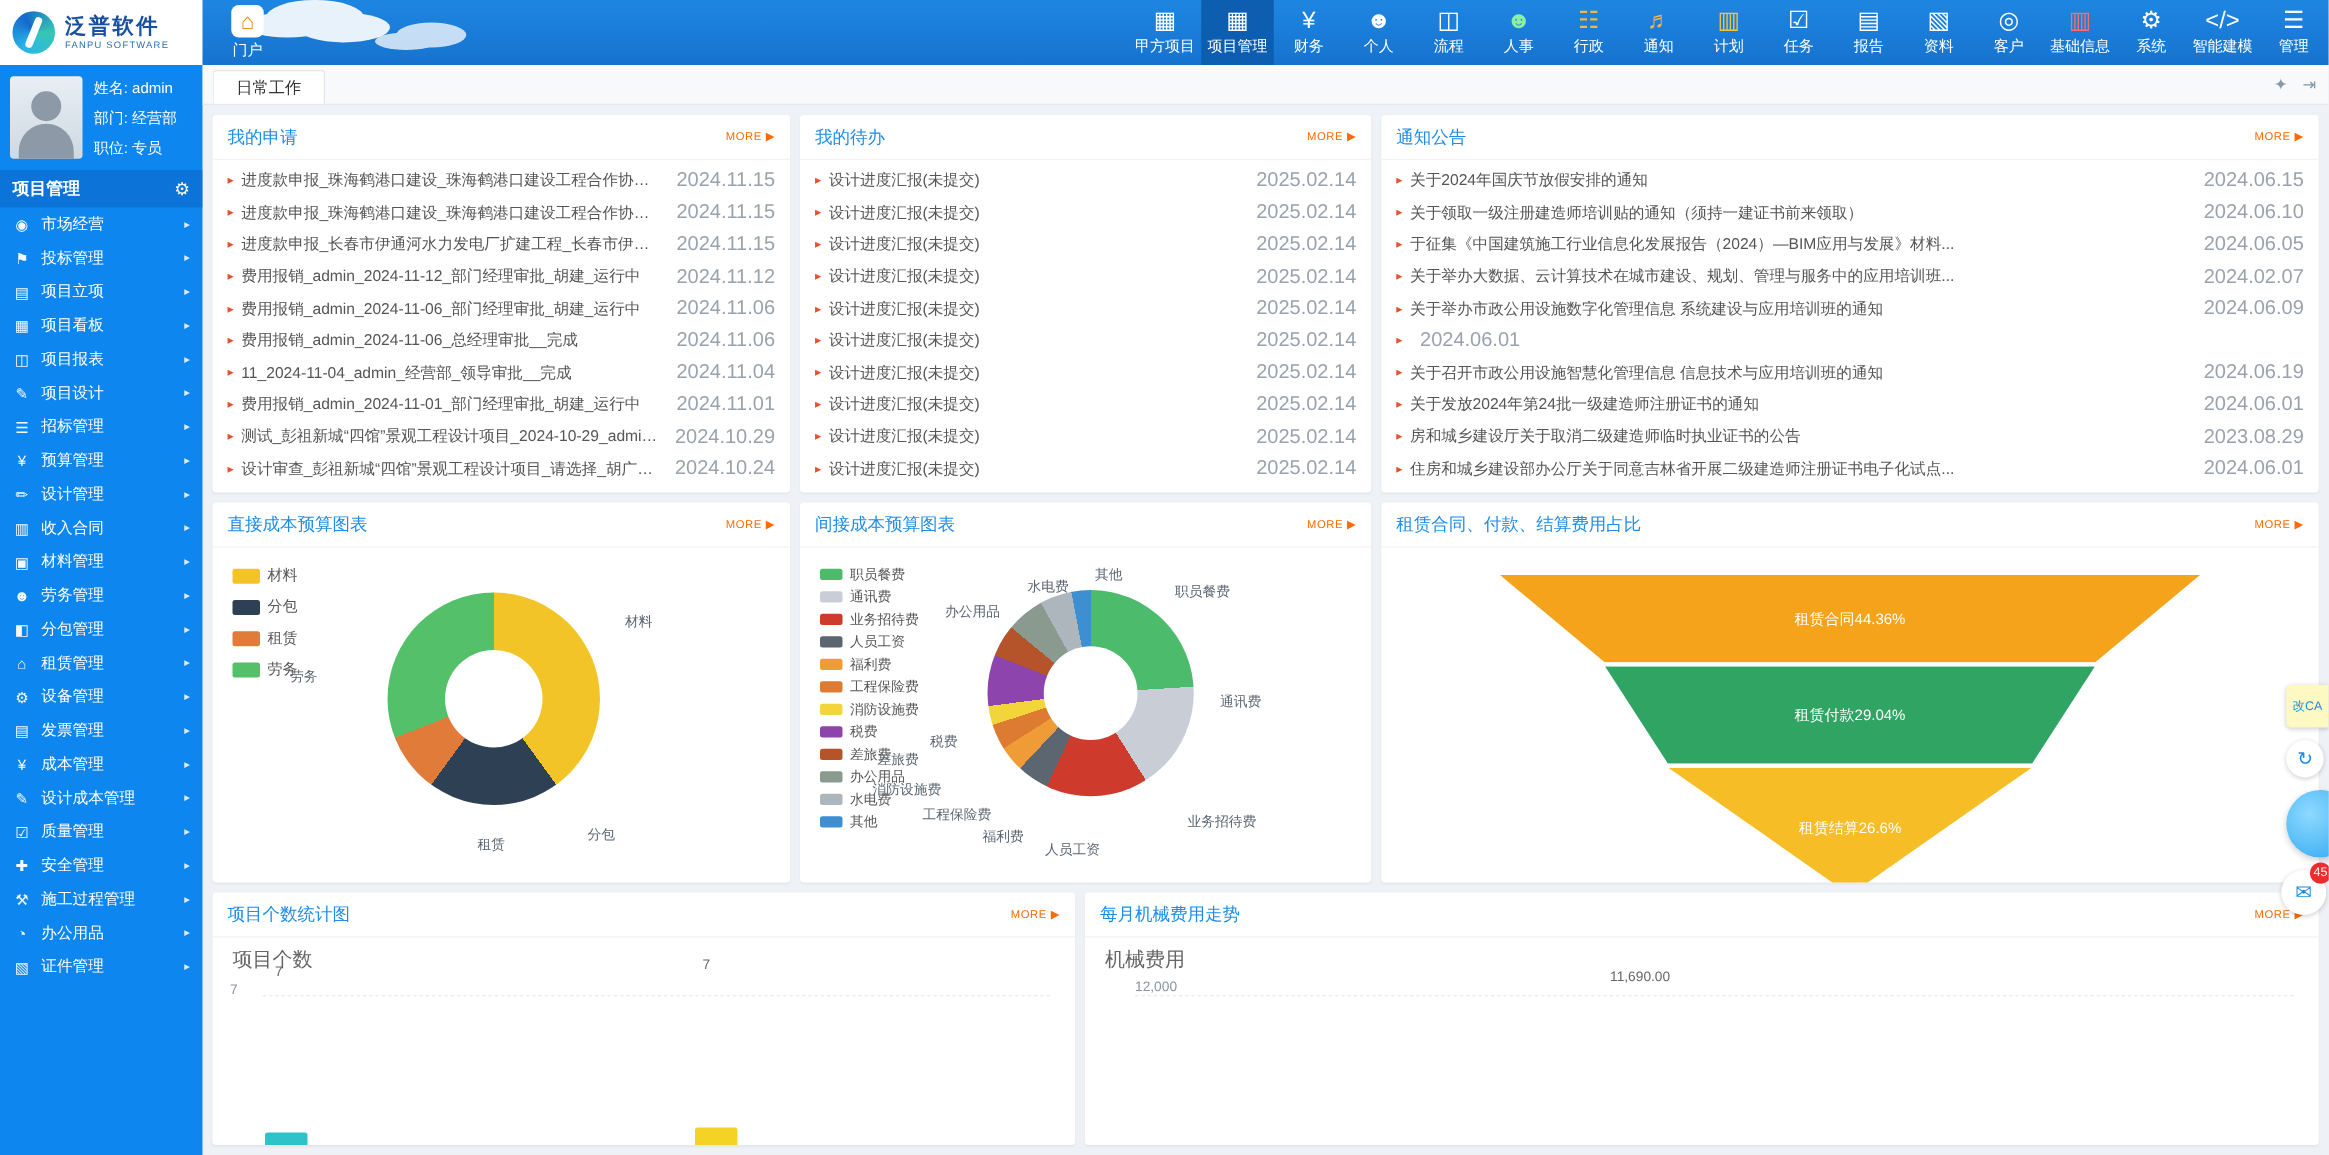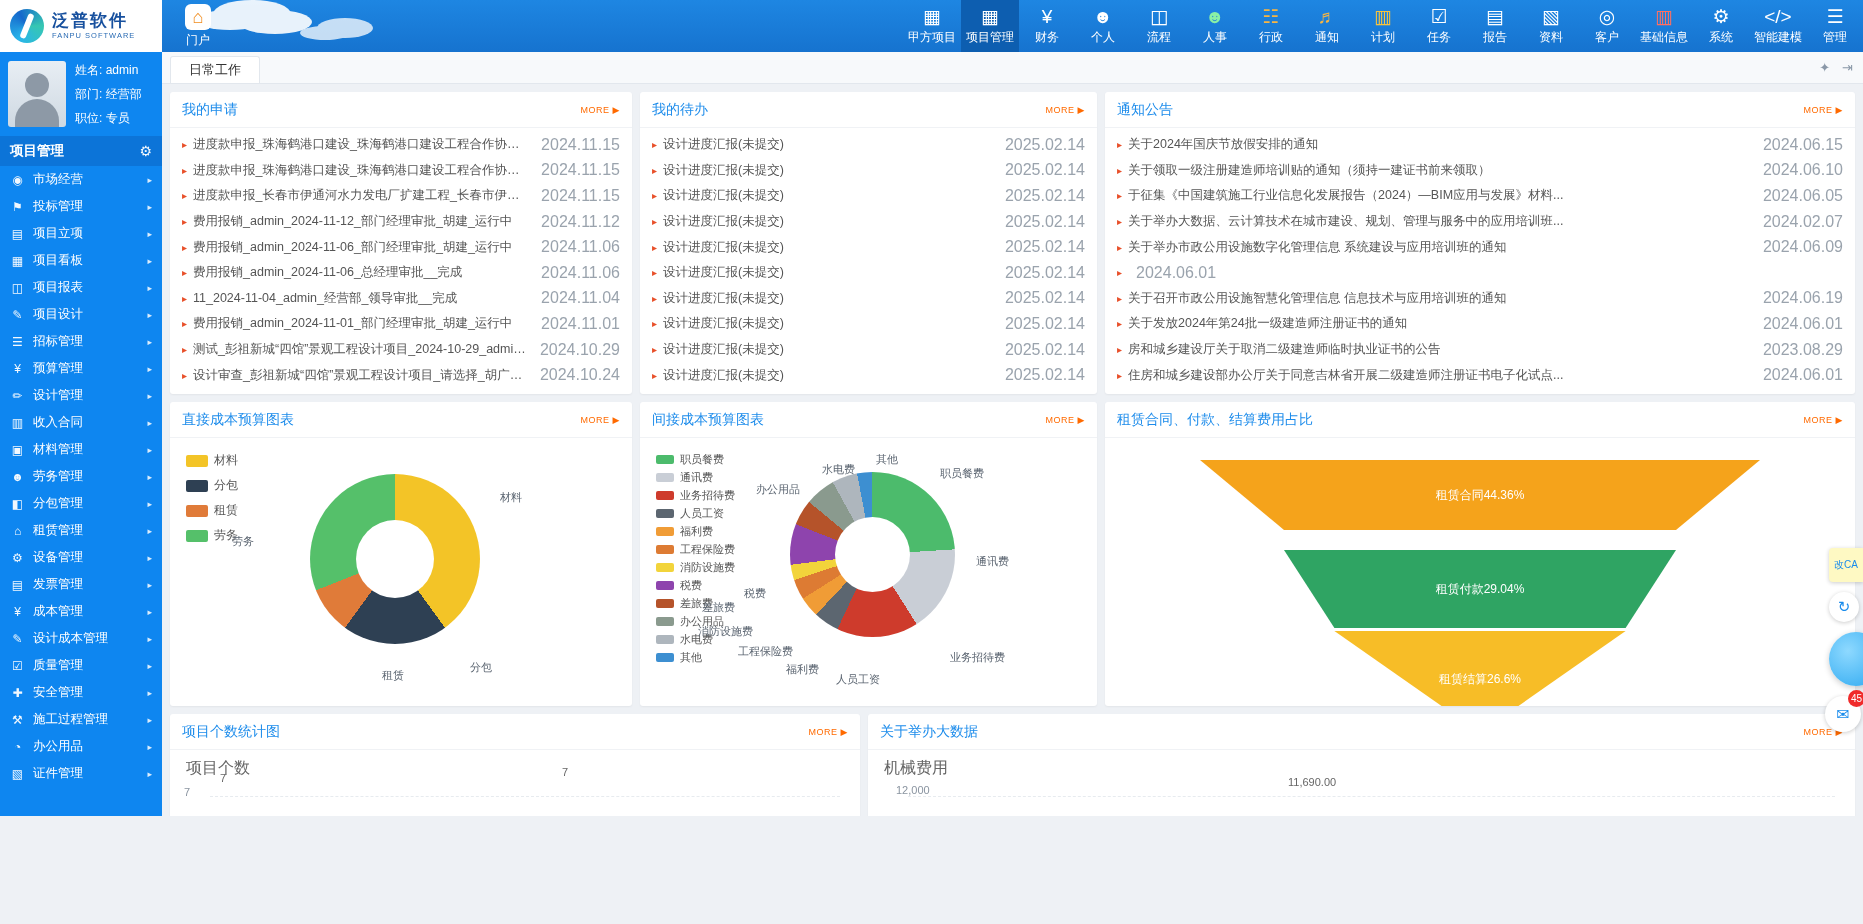--- a/index.html
+++ b/index.html
@@ -1,18 +1,18 @@
 <!DOCTYPE html>
 <html><head>
 <meta charset="utf-8">
 <style>
   *{margin:0;padding:0;box-sizing:border-box}
   html,body{width:1863px;height:924px;overflow:hidden;background:#eef1f5;
     font-family:"Liberation Sans","DejaVu Sans",sans-serif;}
-  .app{width:1863px;height:816px;position:relative;overflow:hidden}
+  .app{width:1863px;height:924px;position:relative;overflow:hidden}
 
   
   .topbar{height:52px;display:flex;align-items:stretch;background:linear-gradient(180deg,#1e86e2,#1673cf);position:relative}
   .logo{width:162px;background:#fff;display:flex;align-items:center;gap:8px;padding-left:10px;flex-shrink:0}
   .logo-mark{width:34px;height:34px;border-radius:50%;flex-shrink:0;position:relative;
     background:conic-gradient(from 210deg,#29b5ea,#1568cc,#36c7b2,#29b5ea)}
   .logo-mark::after{content:"";position:absolute;left:14px;top:4px;width:6px;height:26px;background:#fff;border-radius:3px;transform:rotate(22deg)}
   .logo-cn{font-size:17px;font-weight:bold;color:#17509e;letter-spacing:2px;line-height:1.1}
   .logo-en{font-size:7.5px;color:#2b6cb4;letter-spacing:1px}
   .portal{width:72px;display:flex;flex-direction:column;align-items:center;justify-content:center;gap:2px;color:#fff;cursor:pointer;position:relative;z-index:2}
@@ -93,21 +93,21 @@
   .mini-body{flex:1;position:relative;padding:8px 16px;min-height:0}
   .mini-series{font-size:16px;color:#666}
   .mini-tick{position:absolute;font-size:11px;color:#8a94a0}
   .mini-val{position:absolute;font-size:11px;color:#666}
   .bar-stub{position:absolute;bottom:0;width:34px;border-radius:2px 2px 0 0}
   .bp .mini-tick{left:14px;top:36px}
   .bp .mini-val.v1{left:50px;top:22px}
   .bp .mini-val.v2{left:392px;top:16px}
   .bp .bar-stub.b1{left:42px;height:10px;background:#2fc3c9}
   .bp .bar-stub.b2{left:386px;height:14px;background:#f5d326}
-  .lp .mini-tick{left:28px;top:34px}
+  .lp .mini-tick{left:40px;top:34px}
   .lp .mini-val.v1{left:420px;top:26px}
   .gridline{position:absolute;left:40px;right:20px;top:46px;border-top:1px dashed #e7ebef}
 
   
   .floats{position:absolute;right:0;top:548px;display:flex;flex-direction:column;align-items:flex-end;gap:10px;z-index:9}
   .fw-ca{width:34px;height:34px;background:#fef9c3;border-radius:4px 0 0 4px;box-shadow:0 1px 4px rgba(0,0,0,.2);
     color:#1a8cec;font-size:10px;display:flex;align-items:center;justify-content:center;cursor:pointer}
   .fw-circle{width:30px;height:30px;background:#fff;border-radius:50%;box-shadow:0 1px 4px rgba(0,0,0,.2);
     color:#1a8cec;font-size:15px;display:flex;align-items:center;justify-content:center;cursor:pointer;margin-right:4px}
   .fw-bubble{width:54px;height:54px;border-radius:50%;background:radial-gradient(circle at 35% 35%,#8ed9ff,#2aa7f0);margin-right:-20px;cursor:pointer;box-shadow:0 2px 6px rgba(0,0,0,.2)}
@@ -726,21 +726,21 @@
               <span class="panel-title">租赁合同、付款、结算费用占比</span>
               <span class="more">MORE ▶</span>
             </div>
             <div class="chart-body">
               <div class="funnel">
 
                   <div class="stage" style="background: rgb(245, 163, 27);">
                     <span>租赁合同44.36%</span>
                   </div>
 
-                  <div class="stage" style="background: rgb(47, 164, 99); margin-top: 17px;">
+                  <div class="stage" style="background: rgb(47, 164, 99);">
                     <span>租赁付款29.04%</span>
                   </div>
 
                   <div class="stage" style="background: rgb(247, 189, 39);">
                     <span>租赁结算26.6%</span>
                   </div>
                 </div>
             </div>
           </section>
         </div>
@@ -757,21 +757,21 @@
               <div class="gridline"></div>
               <span class="mini-val v1">7</span>
               <span class="mini-val v2">7</span>
               <div class="bar-stub b1"></div>
               <div class="bar-stub b2"></div>
             </div>
           </section>
 
           <section class="panel">
             <div class="panel-head">
-              <span class="panel-title">关于举办大数据</span>
+              <span class="panel-title">每月机械费用走势</span>
               <span class="more">MORE ▶</span>
             </div>
             <div class="mini-body lp">
               <div class="mini-series">机械费用</div>
               <span class="mini-tick">12,000</span>
               <div class="gridline"></div>
               <span class="mini-val v1">11,690.00</span>
             </div>
           </section>
         </div>

